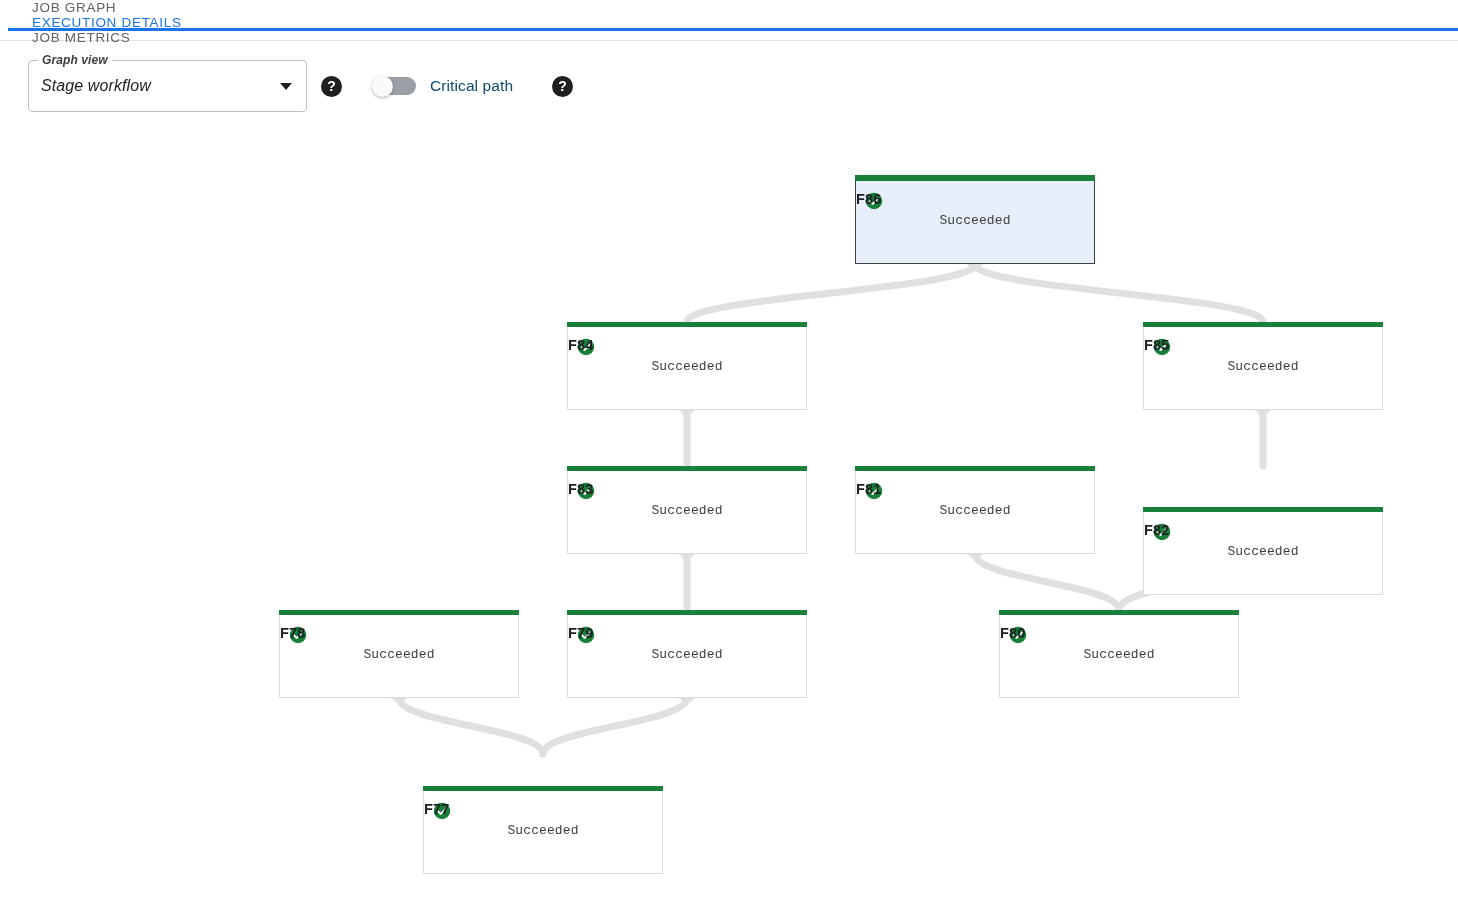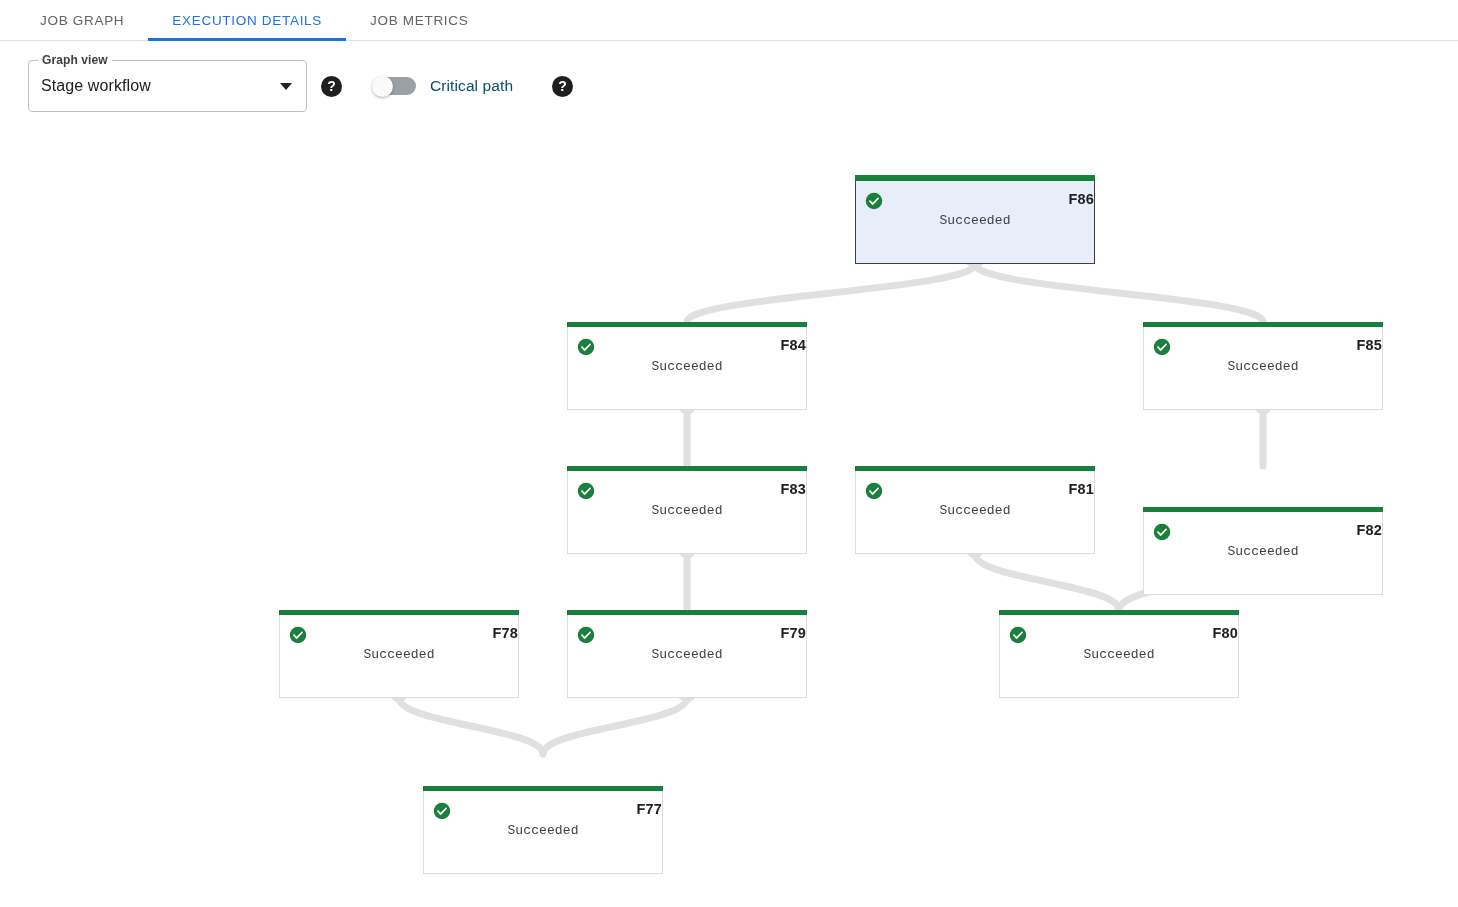--- a/index.html
+++ b/index.html
@@ -12,21 +12,22 @@
     overflow: hidden;
   }
 
   
   .tabbar {
     position: relative;
     height: 41px;
     border-bottom: 1px solid #e0e0e0;
     display: flex;
     align-items: stretch;
-    padding-left: 16px;
+    padding-left: 8px;
+    flex-direction: column;
   }
   .tab {
     position: relative;
     display: flex;
     align-items: center;
     padding: 0 24px;
     font-size: 13.5px;
     font-weight: 500;
     letter-spacing: .7px;
     color: #5f6368;
@@ -58,20 +59,21 @@
     position: relative;
     width: 279px;
     height: 52px;
     border: 1px solid #bdc1c6;
     border-radius: 4px;
     display: flex;
     align-items: center;
     padding: 0 10px 0 12px;
     background: #fff;
     cursor: pointer;
+    font-style: italic;
   }
   .select-legend {
     position: absolute;
     top: -8px; left: 9px;
     background: #fff;
     padding: 0 4px;
     font-size: 12px;
     font-weight: 700;
     color: #3c4043;
     letter-spacing: .1px;
@@ -177,21 +179,21 @@
   }
   .node.selected .topbar { top: -6px; height: 6px; }
   .node .status-icon {
     position: absolute;
     left: 9px; top: 11px;
     width: 18px; height: 18px;
   }
   .node .title {
     position: absolute;
     left: 0; right: 0; top: 10px;
-    text-align: right;
+    text-align: left;
     font-size: 14.5px;
     font-weight: 700;
     color: #202124;
     letter-spacing: .2px;
   }
   .node .status-text {
     position: absolute;
     left: 0; right: 0; top: 32px;
     text-align: center;
     font-size: 13px;

